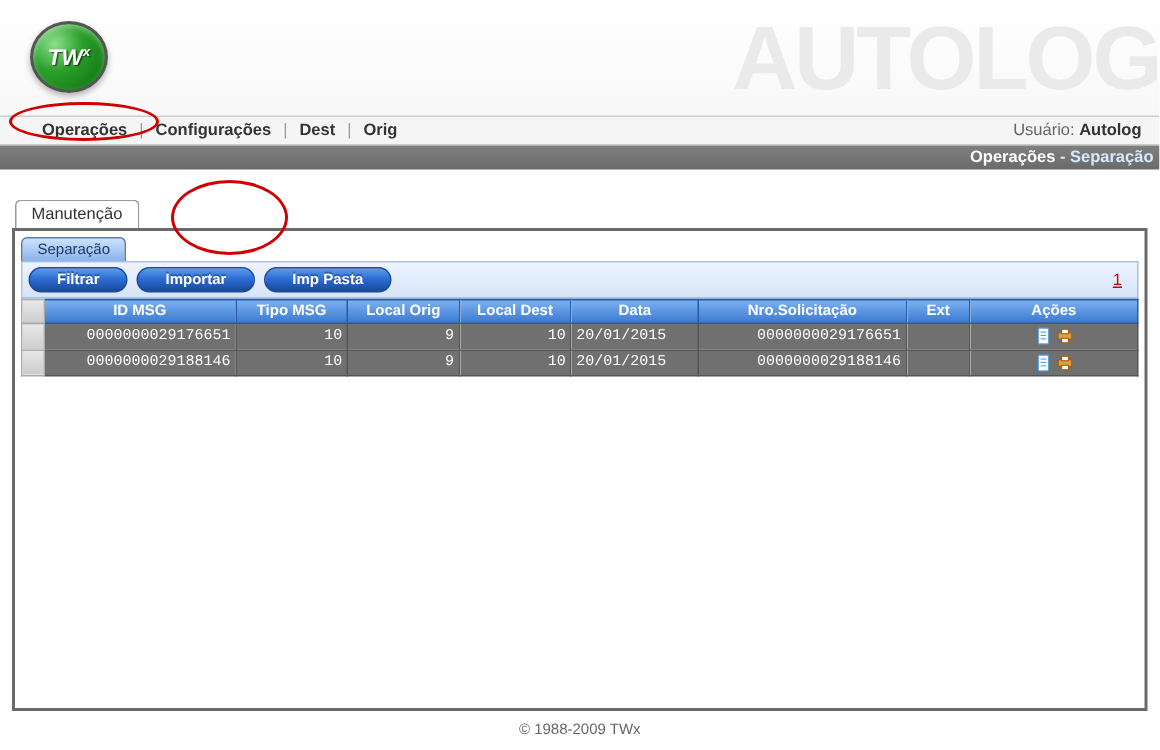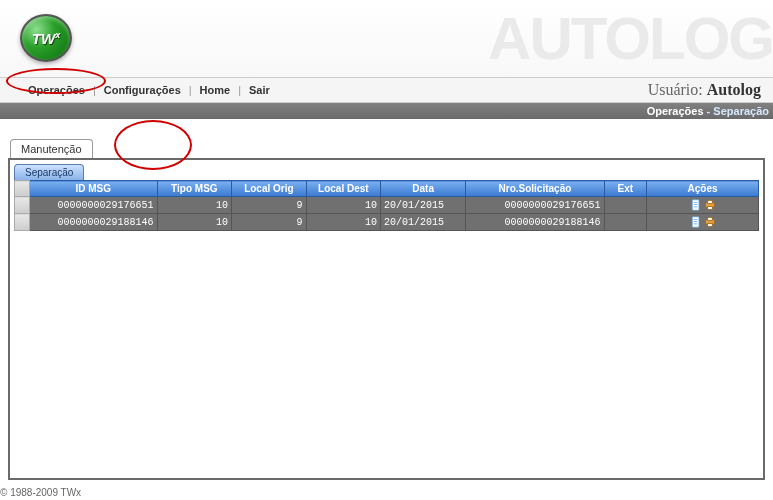--- a/index.html
+++ b/index.html
@@ -63,21 +63,21 @@
     border-bottom: 1px solid #ccc;
     padding: 3px 12px 3px 24px;
     display: flex;
     justify-content: space-between;
     align-items: center;
     font-size: 11px;
   }
   .menu-left { display: flex; gap: 0; }
   .menu-item { padding: 0 4px; color: #333; cursor: pointer; }
   .menu-sep { color: #999; padding: 0 4px; }
-  .menu-right { color: #666; font-size: 16px; font-family: Liberation Serif, serif; }
+  .menu-right { color: #666; font-size: 11px; }
   .menu-right .uname { color: #333; font-weight: bold; }
   .breadcrumb {
     background: linear-gradient(#808080, #6a6a6a);
     color: #fff;
     text-align: right;
     padding: 2px 4px;
     font-size: 11px;
     font-weight: bold;
   }
   .bc-accent { color: #d6e8ff; }
@@ -197,21 +197,21 @@
     position: absolute;
     left: 6px;
     right: 6px;
     bottom: 6px;
     height: 16px;
     overflow-x: scroll;
     overflow-y: hidden;
   }
   .hscroll-inner { width: 1400px; height: 1px; }
   .footer {
-    text-align: left;
+    text-align: center;
     color: #666;
     font-size: 10px;
     padding-top: 6px;
     line-height: 1.4;
   }
 </style>
 </head>
 <body>
 
 <div class="header">
@@ -225,37 +225,43 @@
 
 <div class="circle-annot" style="top:68px; left:6px; width:100px; height:26px;"></div>
 <div class="circle-annot" style="top:120px; left:114px; width:78px; height:50px;"></div>
 
 <div class="menu-bar">
   <div class="menu-left">
     <span class="menu-item"><b><span>Operações</span></b></span>
     <span class="menu-sep">|</span>
     <span class="menu-item"><b><span>Configurações</span></b></span>
     <span class="menu-sep">|</span>
-    <span class="menu-item"><b><span>Home</span></b></span>
+    <span class="menu-item"><b><span>Dest</span></b></span>
     <span class="menu-sep">|</span>
-    <span class="menu-item"><b><span>Sair</span></b></span>
+    <span class="menu-item"><b><span>Orig</span></b></span>
   </div>
   <div class="menu-right">
     <span>Usuário:</span> <span class="uname">Autolog</span>
   </div>
 </div>
 
 <div class="breadcrumb">
   <span>Operações</span><span class="bc-accent"> - </span><span class="bc-accent">Separação</span>
 </div>
 
 <div class="content-wrap">
   <div class="tab">Manutenção</div>
   <div class="panel">
     <div class="subtab">Separação</div>
+    <div class="toolbar">
+      <button class="pill-btn">Filtrar</button>
+      <button class="pill-btn">Importar</button>
+      <button class="pill-btn">Imp Pasta</button>
+      <a class="page-link">1</a>
+    </div>
 
     <table class="grid">
       <colgroup>
         <col style="width:14px">
         <col style="width:120px">
           <col style="width:70px">
           <col style="width:70px">
           <col style="width:70px">
           <col style="width:80px">
           <col style="width:130px">

